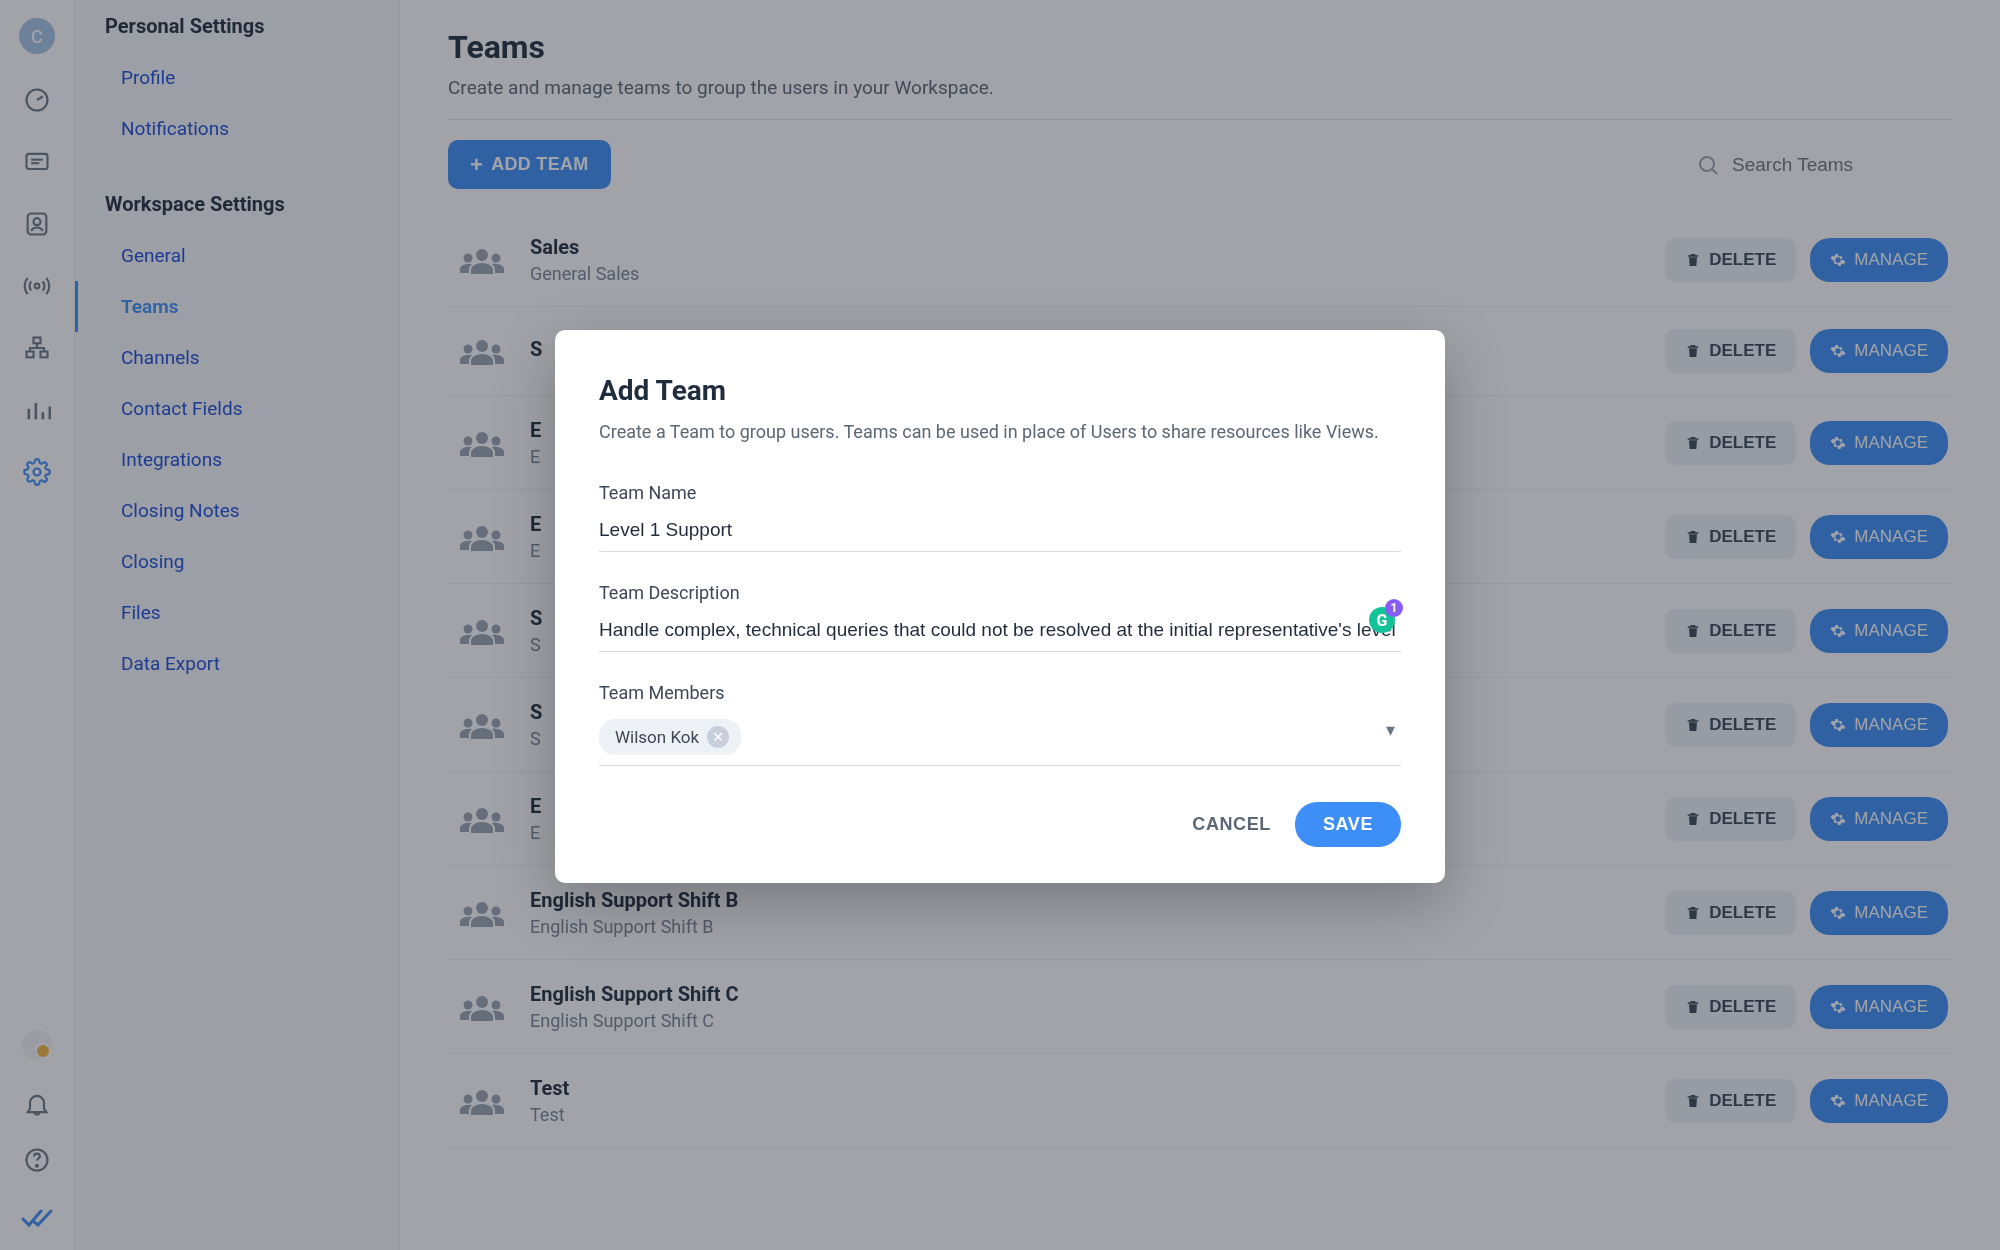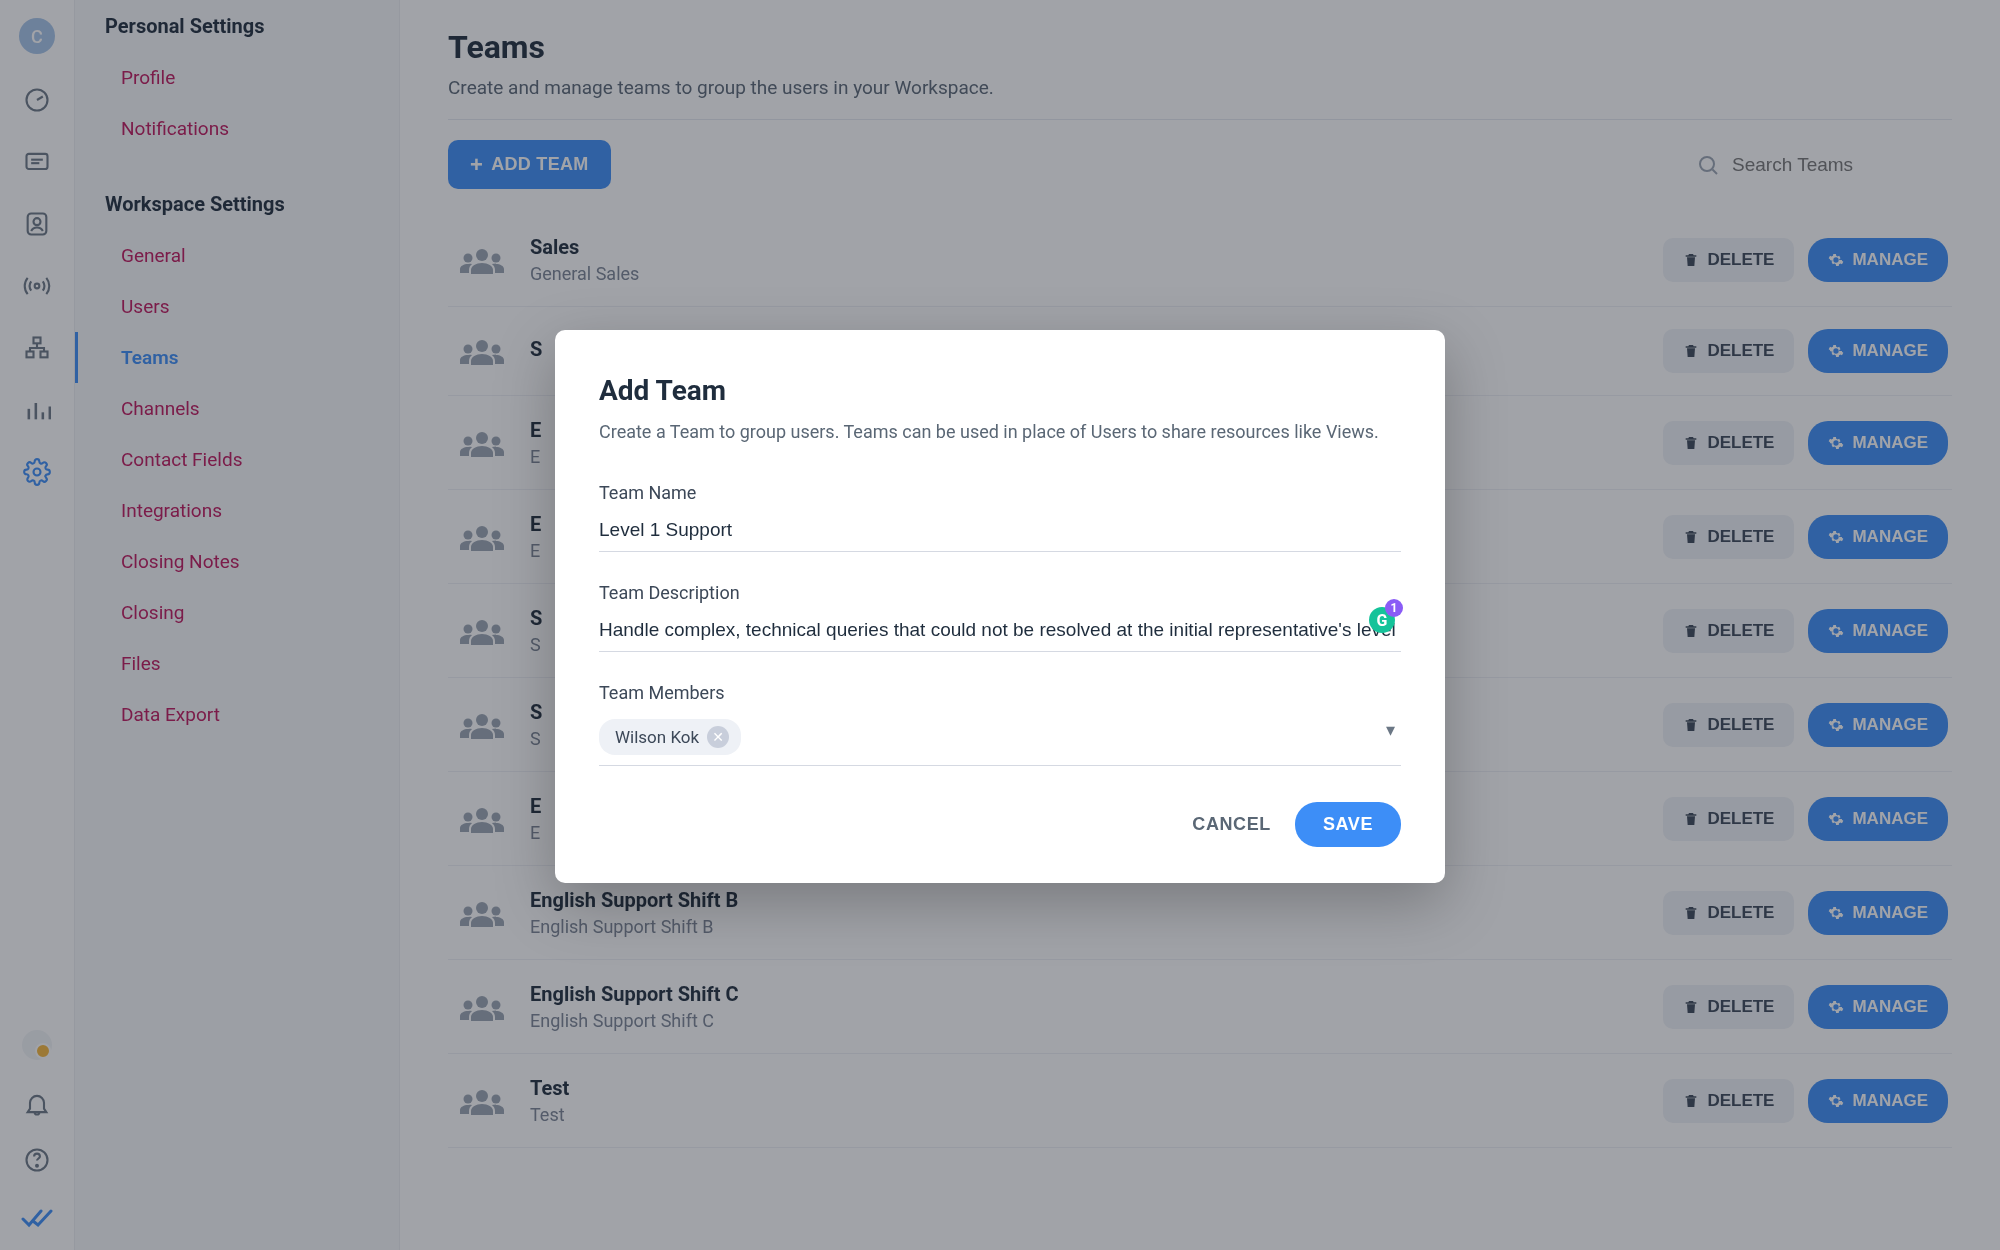--- a/index.html
+++ b/index.html
@@ -13,21 +13,21 @@
   .rail-icon.active { color:#3d8ef7; }
   .rail-spacer { flex:1; }
   .rail-bottom { display:flex; flex-direction:column; align-items:center; margin-bottom: 20px; }
   .status-dot { width:30px; height:30px; border-radius:50%; background:#f2f4f7; position:relative; margin-bottom:26px; }
   .status-dot::after { content:""; position:absolute; right:1px; bottom:1px; width:12px; height:12px; border-radius:50%; background:#f6b73c; border:2px solid #fff; }
   .logo-check { color:#3d8ef7; font-size: 28px; margin-top: 10px;}
 
   
   .settings-sidebar { width: 325px; background: #f7f8fa; border-right: 1px solid #eceef2; }
   .settings-section-title { font-size: 20px; font-weight: 700; color:#1f2d3d; padding: 14px 30px; }
-  .settings-item { font-size: 19px; color:#be185d; padding: 14px 30px 14px 46px; cursor:pointer; }
+  .settings-item { font-size: 19px; color:#1d4ed8; padding: 14px 30px 14px 46px; cursor:pointer; }
   .settings-item.active { color:#3d8ef7; font-weight:600; border-left: 3px solid #3d8ef7; background:#f7f8fa; padding-left:43px;}
 
   
   .main { flex:1; padding: 28px 48px; overflow:auto; }
   .page-title { font-size: 32px; font-weight:700; margin-bottom: 10px; }
   .page-subtitle { font-size: 19px; color:#5a6775; margin-bottom: 20px; }
   .divider { border: none; border-top: 1px solid #e5e8ef; margin-bottom: 20px; }
   .toolbar { display:flex; align-items:center; justify-content:space-between; margin-bottom: 24px; }
   .add-btn { background:#3d8ef7; color:#fff; border:none; border-radius: 10px; padding: 14px 22px; font-size: 18px; font-weight:600; letter-spacing: .3px; display:flex; align-items:center; gap:8px; cursor:pointer; }
   .plus { font-size: 22px; line-height: 0; }
@@ -36,21 +36,21 @@
   .search-icon { font-size: 22px; }
 
   .team-row { display:flex; align-items:center; padding: 22px 4px; border-bottom: 1px solid #eef0f4; }
   .team-icon { width: 60px; display:flex; justify-content:center; color:#9aa4b2; margin-right: 18px;}
   .team-icon svg { width:48px; height:28px; }
   .team-texts { flex:1; }
   .team-name { font-size: 20px; font-weight:700; color:#1f2d3d; }
   .team-desc { font-size: 18px; color:#7a8494; margin-top:4px; }
   .row-actions { display:flex; gap: 14px; }
   .btn-delete { background:#eef1f6; color:#3c4858; border:none; border-radius: 10px; padding: 12px 20px; font-size: 17px; font-weight:700; display:flex; align-items:center; gap:8px; cursor:pointer; }
-  .btn-manage { background:#3d8ef7; color:#fff; border:none; border-radius: 20px; padding: 12px 20px; font-size: 17px; font-weight:700; display:flex; align-items:center; gap:8px; cursor:pointer; }
+  .btn-manage { background:#3d8ef7; color:#fff; border:none; border-radius: 20px; padding: 12px 20px; font-size: 17px; font-weight:400; display:flex; align-items:center; gap:8px; cursor:pointer; }
 
   
   .scrim { position:absolute; inset:0; background: rgba(30,36,48,0.42); display:flex; align-items:flex-start; justify-content:center; padding-top: 330px; }
   .modal { width: 890px; background:#fff; border-radius: 10px; padding: 44px 44px 36px 44px; box-shadow: 0 20px 60px rgba(0,0,0,.25); }
   .modal-title { font-size: 28px; font-weight:700; margin-bottom: 14px; }
   .modal-sub { font-size: 18px; color:#5a6775; margin-bottom: 40px; }
   .field-label { font-size: 18px; color:#3c4858; margin-bottom: 10px; }
   .text-input { width:100%; border:none; border-bottom: 1px solid #d5d9e2; font-size: 19px; padding: 6px 0 10px 0; outline:none; color:#1f2d3d; margin-bottom: 30px; background:transparent;}
   .desc-wrap { position:relative; }
   .grammarly { position:absolute; right: 6px; top: -6px; width:26px; height:26px; border-radius:50%; background:#15c39a; color:#fff; display:flex; align-items:center; justify-content:center; font-size:16px; font-weight:700;}
@@ -145,21 +145,20 @@
     </div>
   </div>
 
   <div class="settings-sidebar">
     <div class="settings-section-title">Personal Settings</div>
     <div class="settings-item">Profile</div>
     <div class="settings-item">Notifications</div>
     <div style="height:24px;"></div>
     <div class="settings-section-title">Workspace Settings</div>
     <div class="settings-item">General</div>
-    <div class="settings-item">Users</div>
     <div class="settings-item active">Teams</div>
     <div class="settings-item">Channels</div>
     <div class="settings-item">Contact Fields</div>
     <div class="settings-item">Integrations</div>
     <div class="settings-item">Closing Notes</div>
     <div class="settings-item">Closing</div>
     <div class="settings-item">Files</div>
     <div class="settings-item">Data Export</div>
   </div>
 

